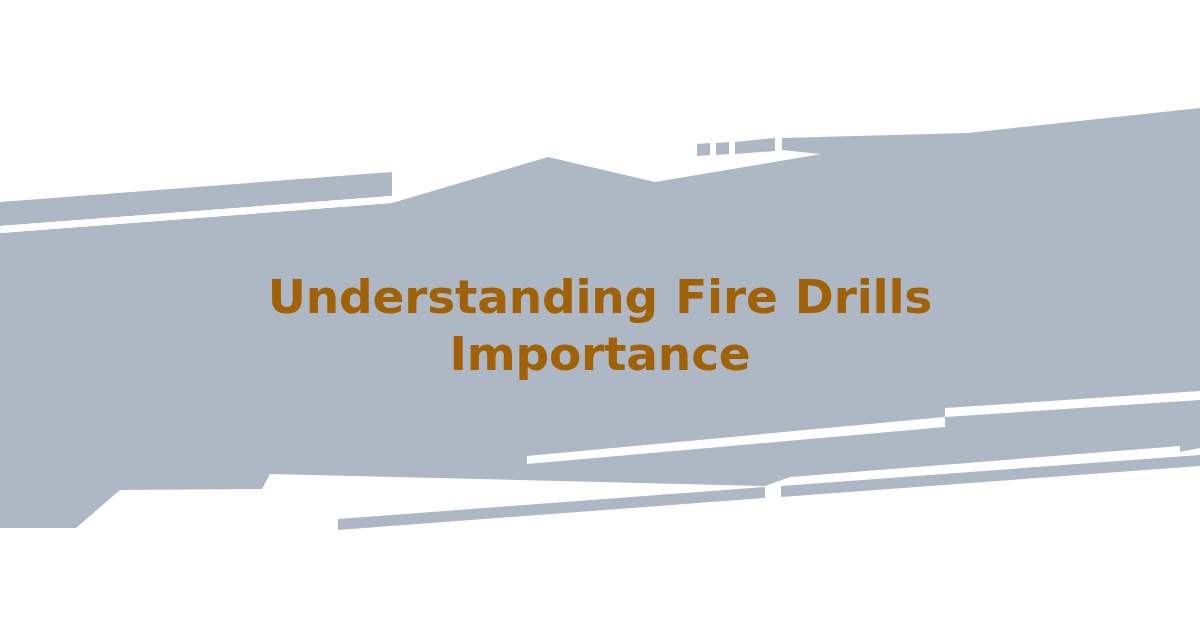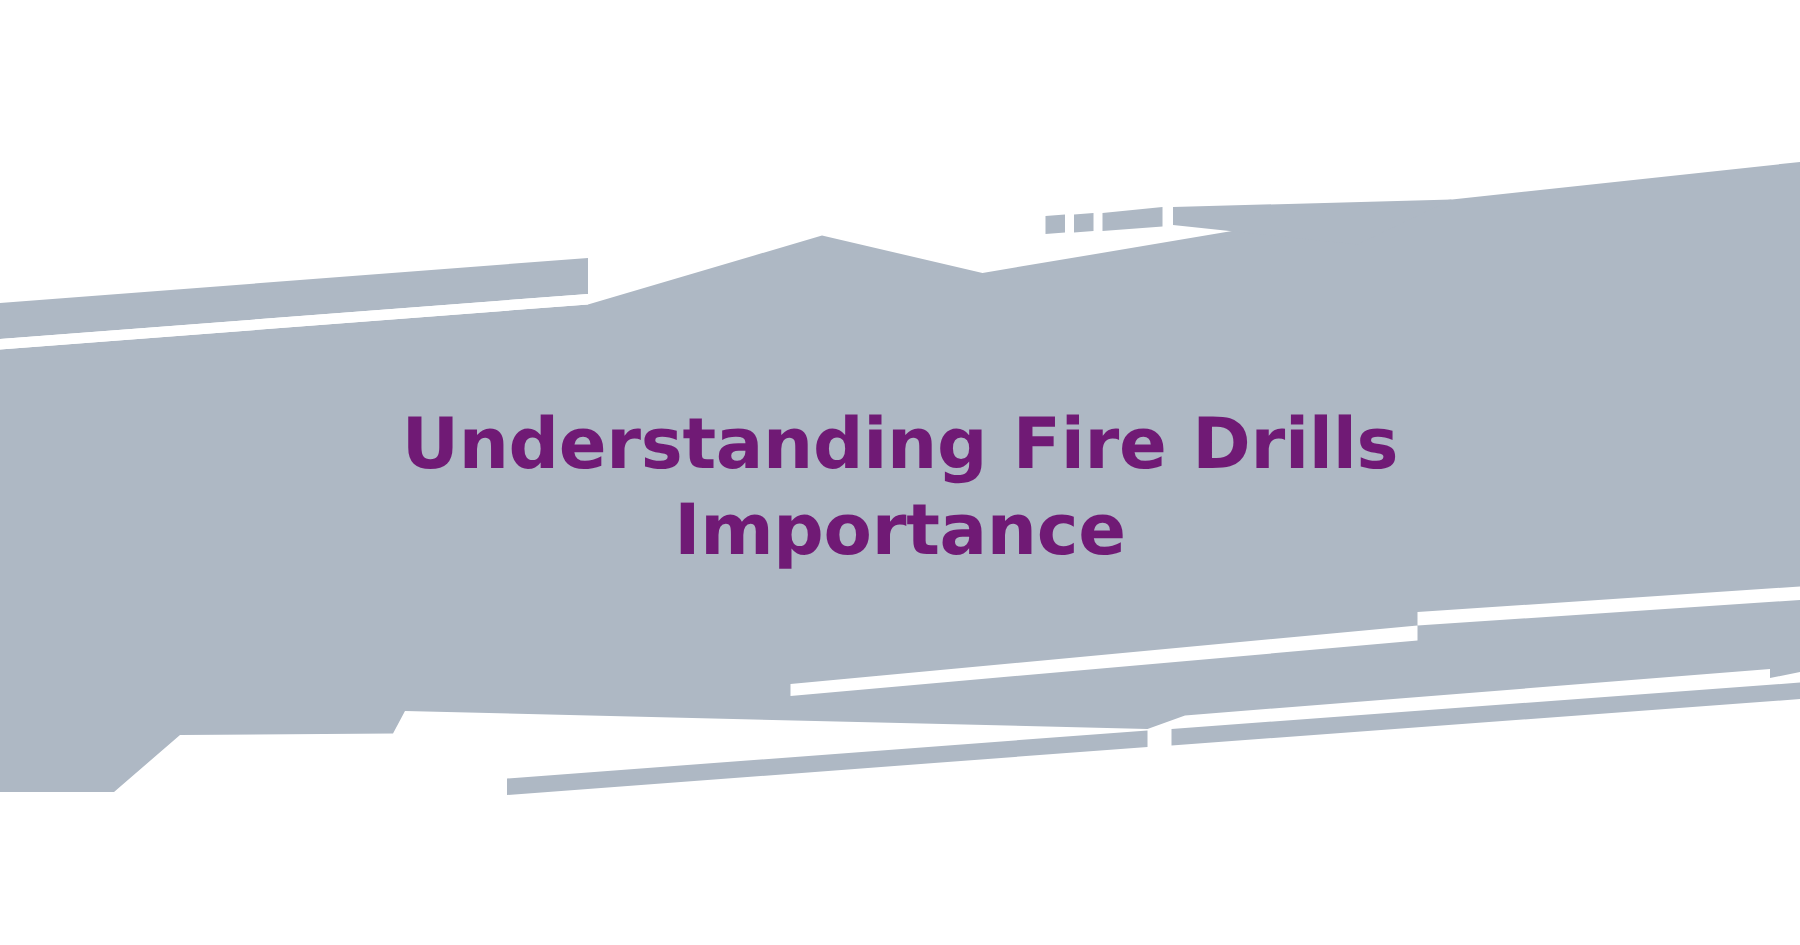--- a/index.html
+++ b/index.html
@@ -41,21 +41,21 @@
     text-align: center;
     transform: translateY(10px);
   }
   .banner-title {
     margin: 0;
     font-family: "DejaVu Sans", "Liberation Sans", sans-serif;
     font-size: 47px;
     font-weight: 700;
     line-height: 57px;
     letter-spacing: -0.2px;
-    color: #701a75;
+    color: #a16207;
     word-spacing: 1px;
   }
 </style>
 </head>
 <body>
 
 <div class="banner">
 
   <svg class="banner-art" viewBox="0 0 1200 630" xmlns="http://www.w3.org/2000/svg" aria-hidden="true">
 

